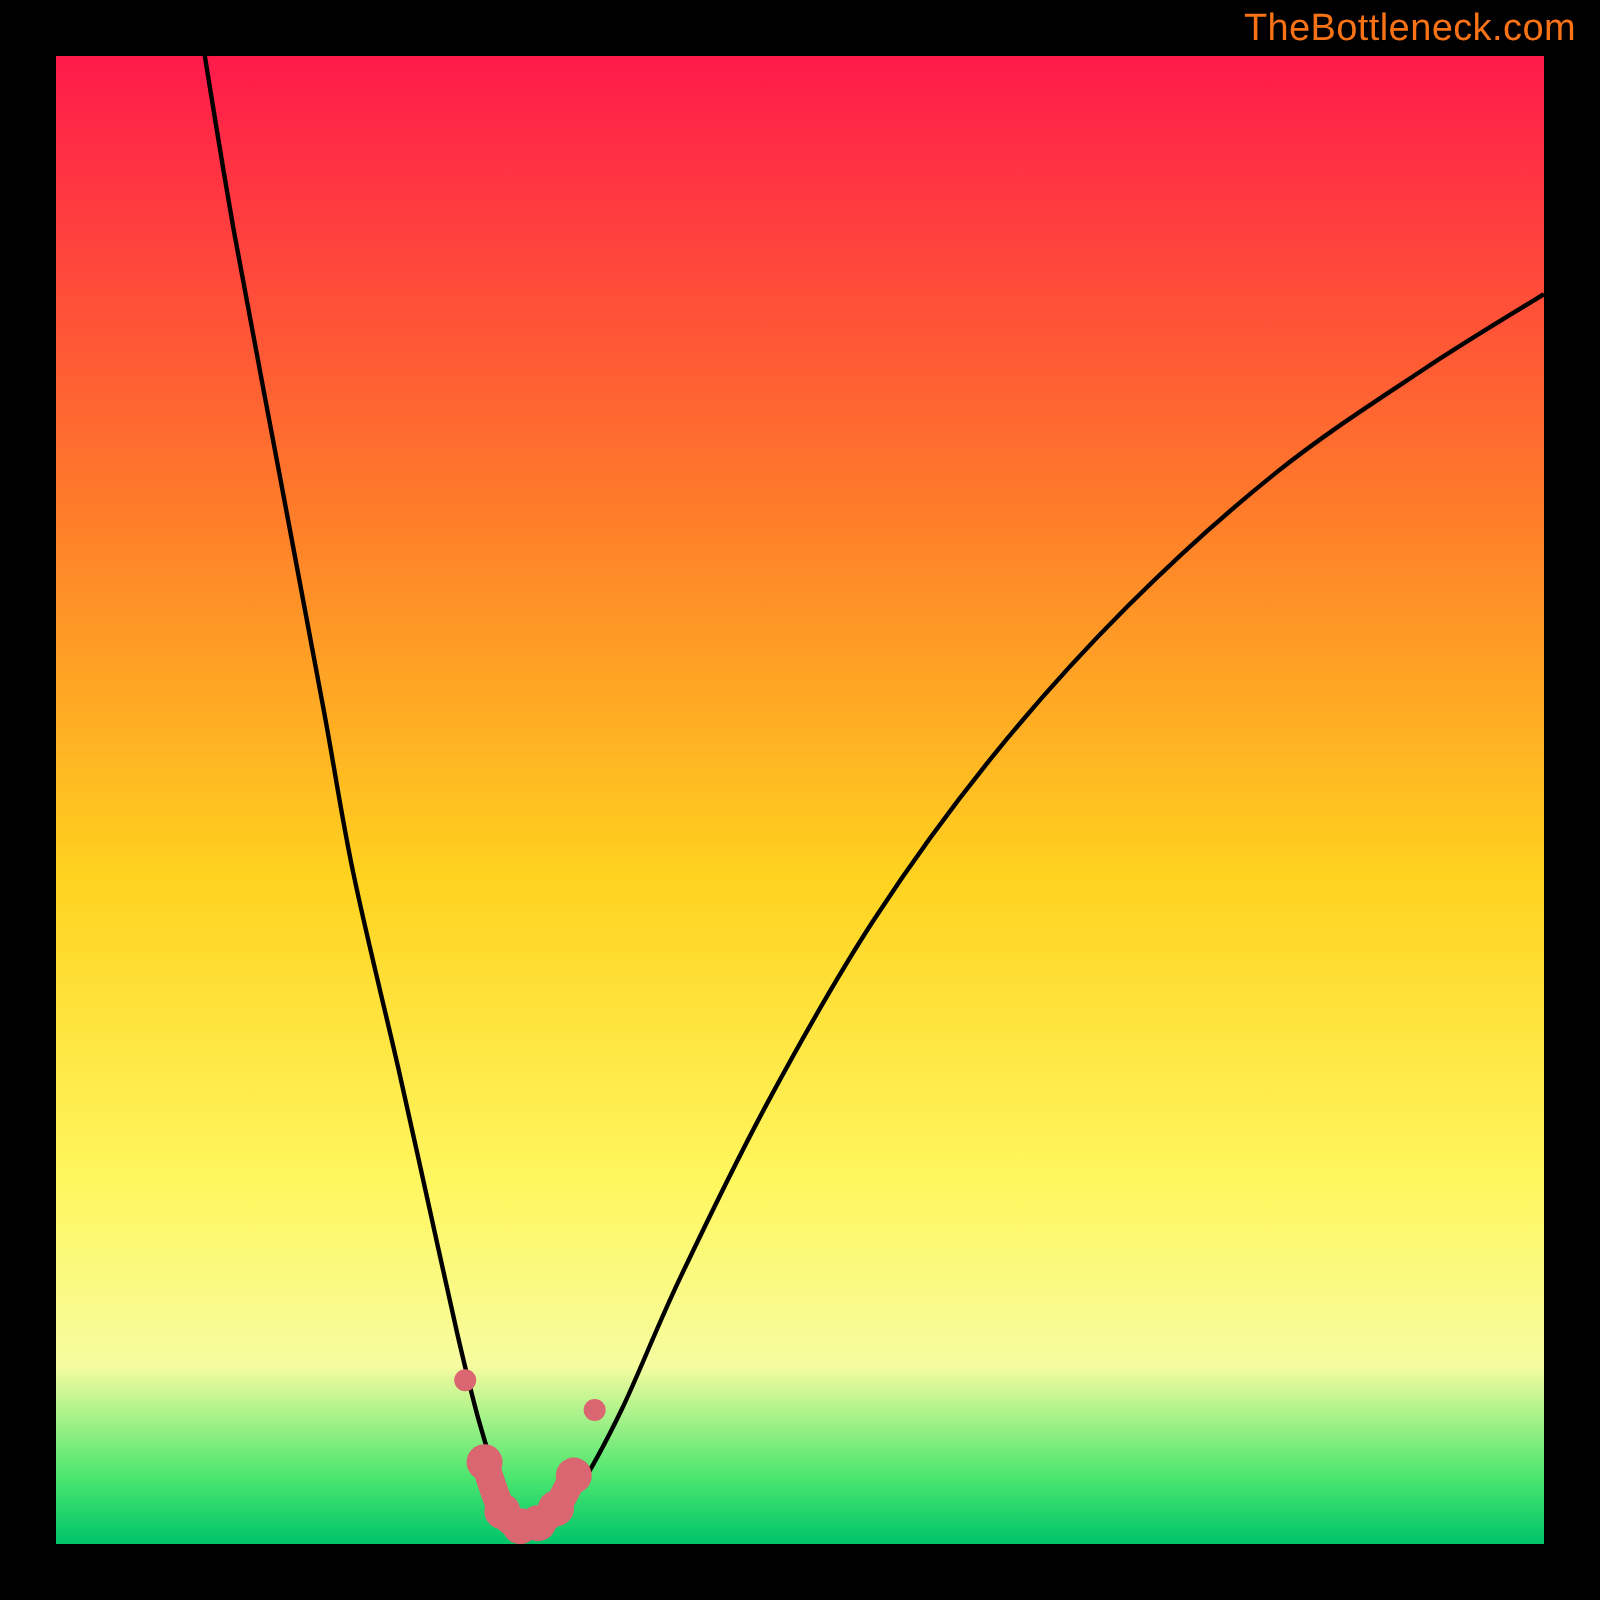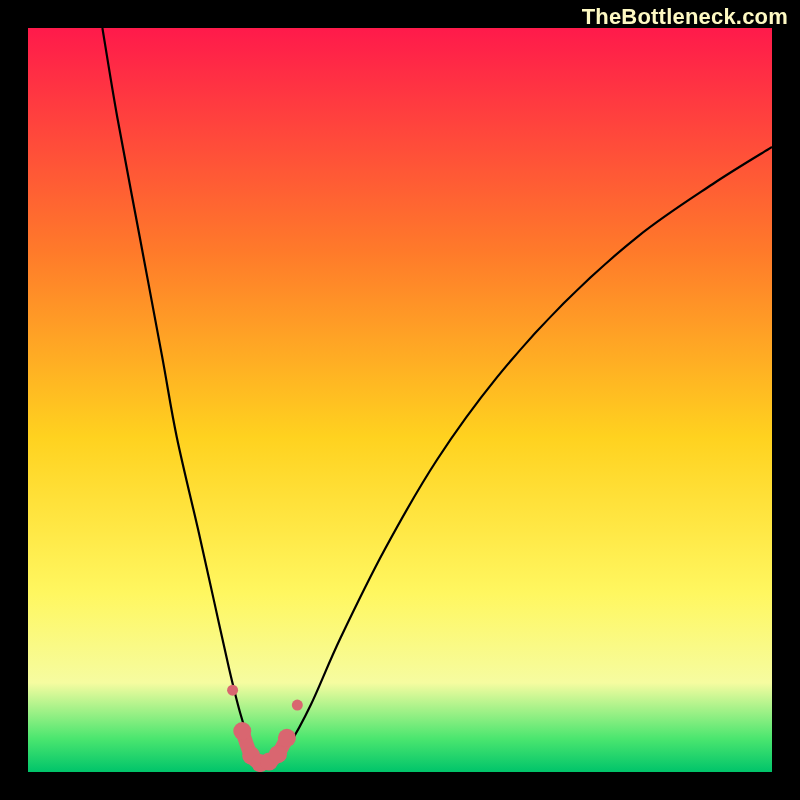--- a/index.html
+++ b/index.html
@@ -14,23 +14,23 @@
   .stage {
     position: relative;
     width: 800px;
     height: 800px;
     background: #000000;
   }
   .watermark {
     position: absolute;
     top: 4px;
     right: 12px;
-    color: #fef9c3;
-    font-size: 22px;
-    font-weight: 700;
+    color: #f97316;
+    font-size: 19px;
+    font-weight: 400;
     letter-spacing: 0.2px;
     z-index: 50;
   }
   .plot {
     position: absolute;
     left: 28px;
     top: 28px;
     width: 744px;
     height: 744px;
     overflow: hidden;

